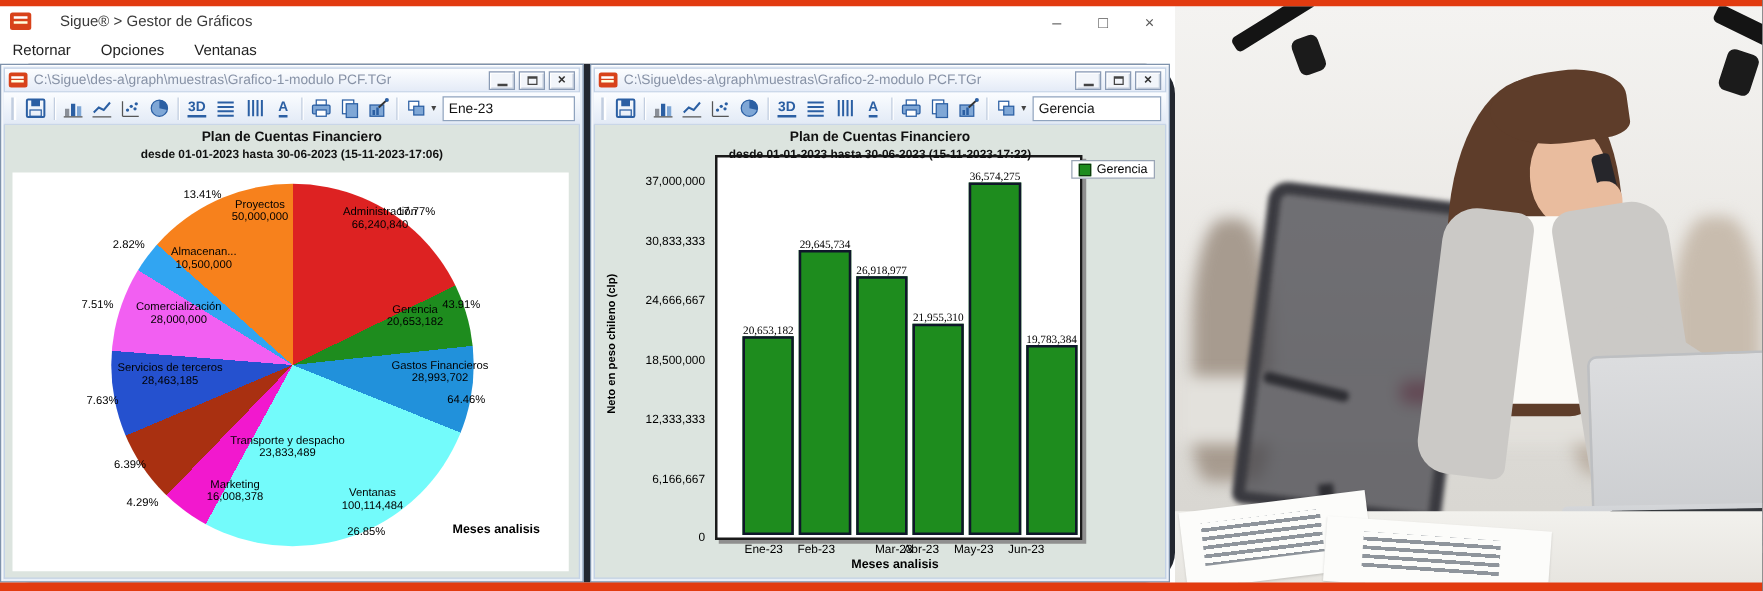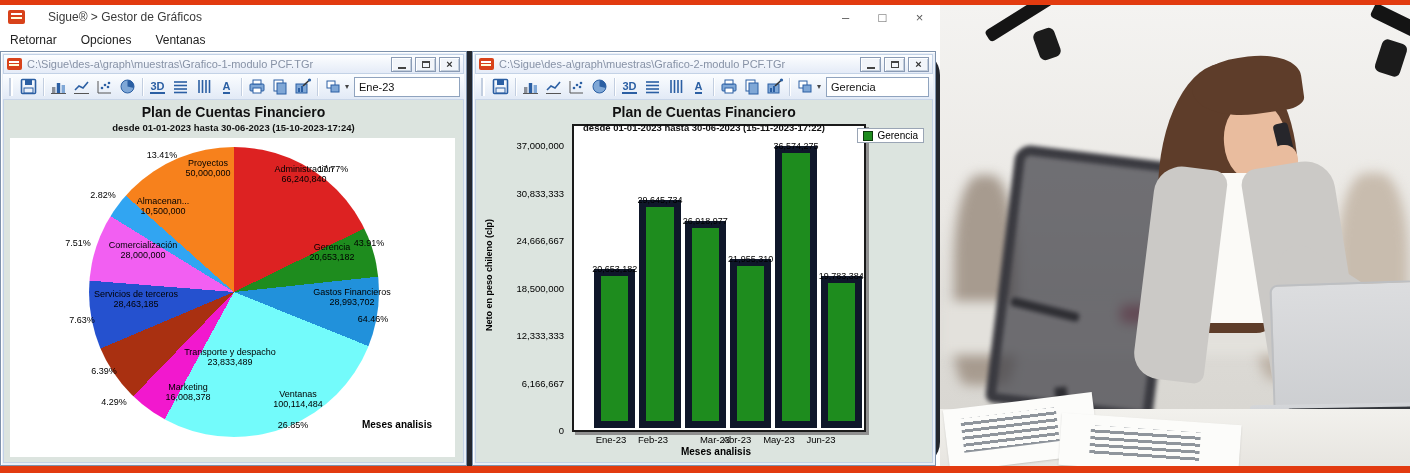--- a/index.html
+++ b/index.html
@@ -41,38 +41,38 @@
   .grip{width:2px;height:18px;background:#C2CEE0;box-shadow:2px 0 0 #fff;margin:0 6px 0 2px;flex:0 0 auto;}
   .tbtn{width:23px;height:21px;display:flex;align-items:center;justify-content:center;flex:0 0 auto;cursor:default;}
   .tsep{width:1px;height:18px;background:#C2CEE0;box-shadow:1px 0 0 #fff;margin:0 3px;flex:0 0 auto;}
   .tglyph{color:#2B5FA3;font-weight:bold;font-size:11px;border-bottom:2px solid #2B5FA3;line-height:12px;}
   .dd-arrow{font-size:8px;color:#444;margin:0 3px 0 1px;}
   .combo{height:18px;flex:1;max-width:146px;background:#fff;border:1px solid #8FA3BE;display:flex;
          align-items:center;padding:0 4px;font-size:11px;color:#111;margin-left:2px;cursor:text;}
   
   .ccontent{position:relative;height:363px;background:#DCE4DF;border:1px solid #C3D2E6;border-top:none;box-sizing:border-box;}
   .chart-titles{position:absolute;top:4px;left:0;right:0;text-align:center;z-index:3;}
-  .ct1{font-size:14px;font-weight:bold;color:#111;}
+  .ct1{font-size:11px;font-weight:bold;color:#111;}
   .ct2{font-size:9.5px;font-weight:bold;color:#111;margin-top:2px;}
   .plot1{position:absolute;left:6px;top:38px;width:445px;height:319px;background:#fff;}
   .pie{position:absolute;left:79px;top:9px;width:290px;height:290px;border-radius:50%;}
   .pie-label{position:absolute;transform:translate(-50%,-50%);text-align:center;font-size:9px;line-height:10px;
              color:#000;white-space:nowrap;z-index:4;}
   .pie-label span{display:block;}
   .pie-pct{position:absolute;transform:translate(-50%,-50%);font-size:9px;color:#000;white-space:nowrap;z-index:4;}
   .meses1{position:absolute;transform:translate(-50%,-50%);font-size:10px;font-weight:bold;color:#000;white-space:nowrap;}
   
   .legend{position:absolute;top:28px;right:8px;background:#fff;border:1px solid #9AA5B5;display:flex;
           align-items:center;gap:4px;padding:1px 5px;font-size:10px;color:#000;z-index:5;}
   .legend-swatch{width:8px;height:8px;border:1px solid #0C3B0C;}
   .plot2{position:absolute;left:96px;top:24px;width:294px;height:308px;background:#fff;border:2px solid #1a1a1a;
          box-shadow:3px 3px 0 #8f8f8f;box-sizing:border-box;}
   .bars{position:absolute;left:2px;right:2px;bottom:2px;top:2px;display:flex;align-items:flex-end;
         padding-left:18px;gap:4px;}
-  .bar{width:48px;background:#1E8C1E;border:7px solid #0f172a;box-sizing:border-box;position:relative;}
+  .bar{width:48px;background:#1E8C1E;border:2px solid #0f172a;box-sizing:border-box;position:relative;font-family:Liberation Serif, serif;}
   .bar-value{position:absolute;top:-12px;left:50%;transform:translateX(-50%);font-size:9px;color:#000;white-space:nowrap;}
   .ytick{position:absolute;left:14px;width:74px;text-align:right;font-size:9.5px;color:#000;}
   .cat{position:absolute;transform:translateX(-50%);font-size:9.5px;color:#000;white-space:nowrap;}
   .ylabel2{position:absolute;left:-72px;top:170px;width:170px;text-align:center;font-size:9px;font-weight:bold;color:#000;
            transform:rotate(-90deg);}
   .xlabel2{position:absolute;transform:translateX(-50%);font-size:10px;font-weight:bold;color:#000;white-space:nowrap;}
   
   .photo{position:absolute;left:940px;top:5px;width:470px;height:461px;overflow:hidden;
          background:linear-gradient(#F4F3F1 0%,#EAE8E4 45%,#DDDBD6 70%,#D6D4CF 100%);}
   .ph{position:absolute;}
@@ -230,21 +230,21 @@
               </svg>
             </div>
             <span class="dd-arrow">▾</span>
             <div class="combo">
             <span>Ene-23</span>
           </div>
         </div>
         <div class="ccontent">
           <div class="chart-titles">
             <div class="ct1">Plan de Cuentas Financiero</div>
-            <div class="ct2">desde 01-01-2023 hasta 30-06-2023  (15-10-2023-17:24)</div>
+            <div class="ct2">desde 01-01-2023 hasta 30-06-2023  (15-11-2023-17:06)</div>
           </div>
           <div class="plot1">
             <div class="pie" id="pie" style="background: conic-gradient(rgb(221, 34, 34) 0%, rgb(221, 34, 34) 17.77%, rgb(30, 140, 30) 17.77%, rgb(30, 140, 30) 23.31%, rgb(33, 145, 219) 23.31%, rgb(33, 145, 219) 31.09%, rgb(115, 251, 251) 31.09%, rgb(115, 251, 251) 57.94%, rgb(242, 24, 206) 57.94%, rgb(242, 24, 206) 62.23%, rgb(169, 48, 17) 62.23%, rgb(169, 48, 17) 68.62%, rgb(37, 81, 207) 68.62%, rgb(37, 81, 207) 76.25%, rgb(242, 95, 242) 76.25%, rgb(242, 95, 242) 83.76%, rgb(49, 165, 242) 83.76%, rgb(49, 165, 242) 86.58%, rgb(247, 129, 28) 86.58%, rgb(247, 129, 28) 99.99%);"></div>
             <div id="pie-labels">
                 <div class="pie-label" style="left: 294px; top: 36px;">
                   <span>Administración</span>
                   <span>66,240,840</span>
                 </div>
                 <div class="pie-pct" style="left: 323px; top: 31px;">17.77%</div>
                 <div class="pie-label" style="left: 322px; top: 114px;">

